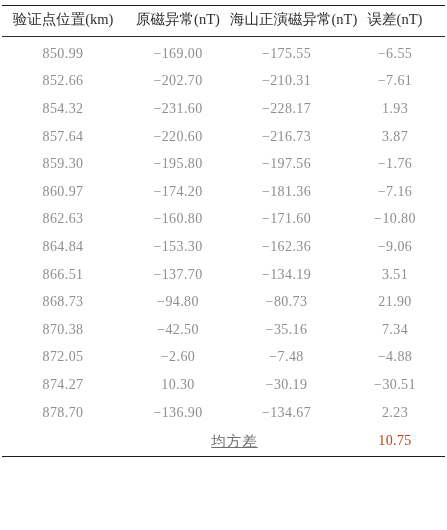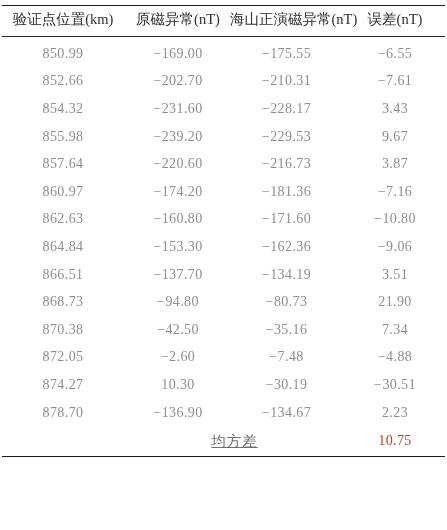--- a/index.html
+++ b/index.html
@@ -141,35 +141,35 @@
         <tr>
           <td>852.66</td>
           <td>−202.70</td>
           <td>−210.31</td>
           <td>−7.61</td>
         </tr>
         <tr>
           <td>854.32</td>
           <td>−231.60</td>
           <td>−228.17</td>
-          <td>3.43</td>
-        </tr>
-        <tr>
-          <td>855.98</td>
-          <td>−239.20</td>
-          <td>−229.53</td>
-          <td>9.67</td>
+          <td>1.93</td>
         </tr>
         <tr>
           <td>857.64</td>
           <td>−220.60</td>
           <td>−216.73</td>
           <td>3.87</td>
         </tr>
         <tr>
+          <td>859.30</td>
+          <td>−195.80</td>
+          <td>−197.56</td>
+          <td>−1.76</td>
+        </tr>
+        <tr>
           <td>860.97</td>
           <td>−174.20</td>
           <td>−181.36</td>
           <td>−7.16</td>
         </tr>
         <tr>
           <td>862.63</td>
           <td>−160.80</td>
           <td>−171.60</td>
           <td>−10.80</td>

